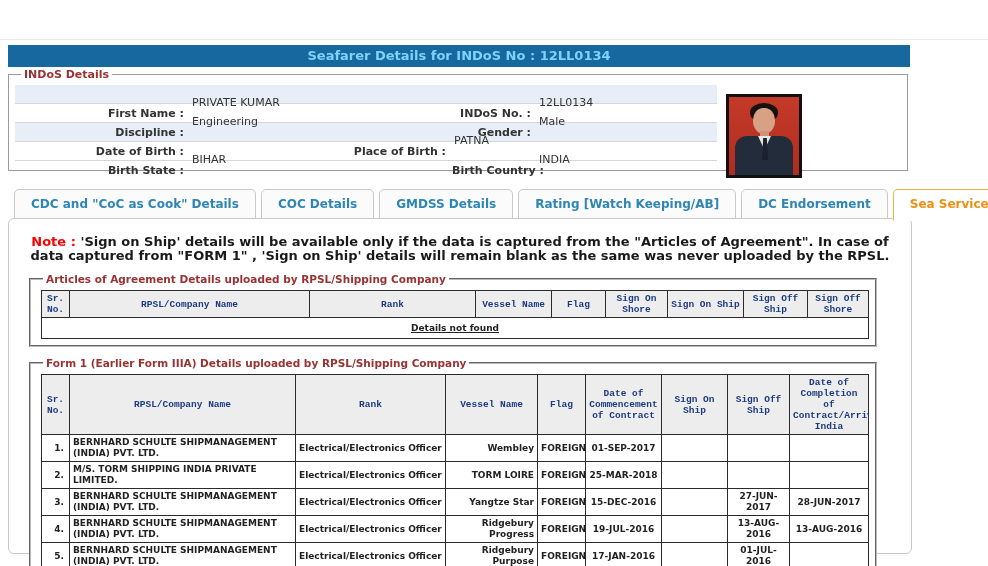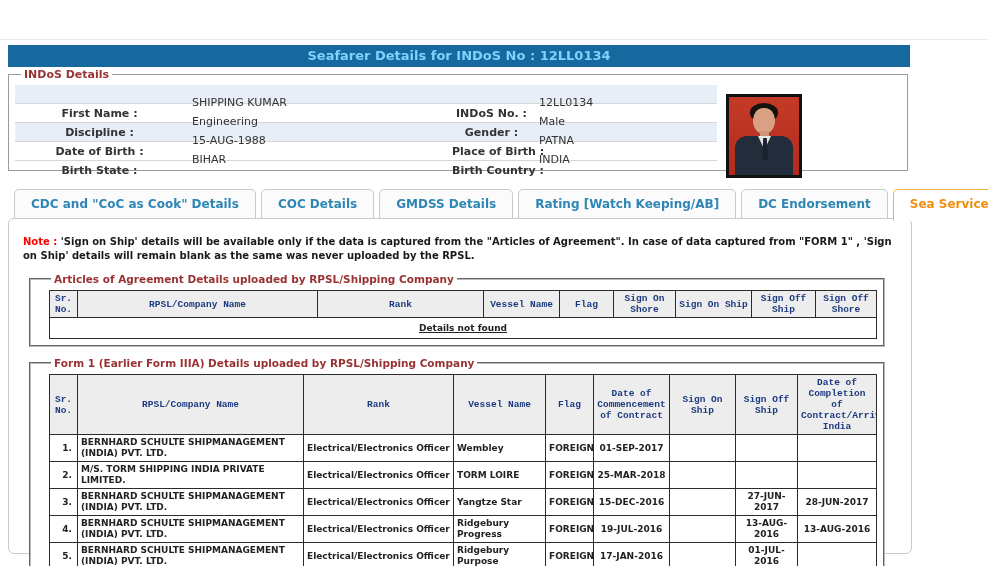--- a/index.html
+++ b/index.html
@@ -20,21 +20,21 @@
   fieldset.indos {
     margin:1px 0 0 8px; width:900px; height:103px; position:relative;
     border:1px solid #9a9a9a; background:#fff; padding:4px 0 0 6px;
   }
   fieldset legend { font-weight:bold; color:#993333; font-size:11px; padding:0 3px; margin-left:6px; }
   .field-row {
     display:grid; grid-template-columns:175px 262px 85px 1fr;
     width:702px; height:19px; align-items:center; border-bottom:1px solid #d6d6d6;
   }
   .field-row.alt { background:#e8eef7; }
-  .f-label { text-align:center; font-weight:bold; padding-right:6px; white-space:nowrap;margin-top:22px; }
+  .f-label { text-align:right; font-weight:bold; padding-right:6px; white-space:nowrap;margin-top:22px; }
   .f-value { text-align:left; padding-left:2px; white-space:nowrap; }
 
   
   .photo {
     position:absolute; top:13px; right:105px; width:76px; height:84px;
     border:3px solid #111; background:linear-gradient(180deg,#c43a28,#b02c1e); overflow:hidden;
   }
   .photo .hair { position:absolute; left:21px; top:6px; width:28px; height:18px; background:#17120e; border-radius:50% 50% 40% 40%; }
   .photo .face { position:absolute; left:24px; top:11px; width:22px; height:26px; background:#d9a183; border-radius:46% 46% 50% 50%; }
   .photo .neck { position:absolute; left:31px; top:34px; width:9px; height:7px; background:#cf9377; }
@@ -52,25 +52,25 @@
   .tab.active {
     background:#ffffff; border:1px solid #f2b33d; border-bottom:1px solid #ffffff;
     color:#ef8f10; height:32px;
   }
 
   
   .panel {
     margin-left:8px; margin-top:-1px; width:904px; height:336px;
     border:1px solid #c9c9c9; border-radius:6px; background:#fff; padding:10px 0 0 0;
   }
-  .note { margin:6px 14px 0 14px; font-size:10px; font-weight:bold; color:#1a1a1a; line-height:14px; }
+  .note { margin:6px 14px 0 14px; font-size:13px; font-weight:bold; color:#1a1a1a; line-height:14px;text-align:center; }
   .note .note-prefix { color:#ff0000; }
 
   fieldset.grp {
-    margin:10px 36px 0 20px; border:2px groove #b9b9b9; padding:5px 6px 6px 18px; background:#fff;
+    margin:10px 36px 0 20px; border:2px groove #b9b9b9; padding:5px 6px 6px 10px; background:#fff;
   }
   fieldset.grp legend { font-size:10.5px; margin-left:2px; }
 
   table.grid { border-collapse:collapse; table-layout:fixed; width:827px; }
   table.grid th, table.grid td {
     border:1px solid #2b2b2b; font-size:9px; line-height:11px; padding:2px 3px; overflow:hidden;
   }
   table.grid th {
     background:#ededed; color:#1c3a80; font-weight:bold; font-size:9.5px; text-align:center; vertical-align:middle;font-family:Liberation Mono, monospace;
   }
@@ -86,49 +86,48 @@
 
   
   .t-form1 th:nth-child(1){width:28px;} .t-form1 th:nth-child(2){width:226px;}
   .t-form1 th:nth-child(3){width:150px;} .t-form1 th:nth-child(4){width:92px;}
   .t-form1 th:nth-child(5){width:48px;} .t-form1 th:nth-child(6){width:76px;}
   .t-form1 th:nth-child(7){width:66px;} .t-form1 th:nth-child(8){width:62px;}
   .t-form1 th:nth-child(9){width:79px;}
 
   .t-form1 td:nth-child(1){text-align:right; padding-right:5px;}
   .t-form1 td:nth-child(2), .t-form1 td:nth-child(3){text-align:left;}
-  .t-form1 td:nth-child(4){text-align:left;margin-top:17px;}
+  .t-form1 td:nth-child(4){text-align:right;margin-top:17px;}
   .t-form1 td:nth-child(5), .t-form1 td:nth-child(6),
   .t-form1 td:nth-child(7), .t-form1 td:nth-child(8), .t-form1 td:nth-child(9){text-align:center;}
 </style>
 </head>
 <body>
 
 <div class="top-rule"></div>
 
 <div class="title-bar">Seafarer Details for INDoS No : 12LL0134</div>
 
 <fieldset class="indos">
   <legend>INDoS Details</legend>
 
   <div class="field-row alt">
     <span class="f-label">First Name :</span>
-    <span class="f-value">SHIPPING KUMAR</span>
+    <span class="f-value">PRIVATE KUMAR</span>
     <span class="f-label">INDoS No. :</span>
     <span class="f-value">12LL0134</span>
   </div>
   <div class="field-row">
     <span class="f-label">Discipline :</span>
     <span class="f-value">Engineering</span>
     <span class="f-label">Gender :</span>
     <span class="f-value">Male</span>
   </div>
   <div class="field-row alt">
     <span class="f-label">Date of Birth :</span>
-    <span class="f-value">15-AUG-1988</span>
     <span class="f-label">Place of Birth :</span>
     <span class="f-value">PATNA</span>
   </div>
   <div class="field-row">
     <span class="f-label">Birth State :</span>
     <span class="f-value">BIHAR</span>
     <span class="f-label">Birth Country :</span>
     <span class="f-value">INDIA</span>
   </div>
 

